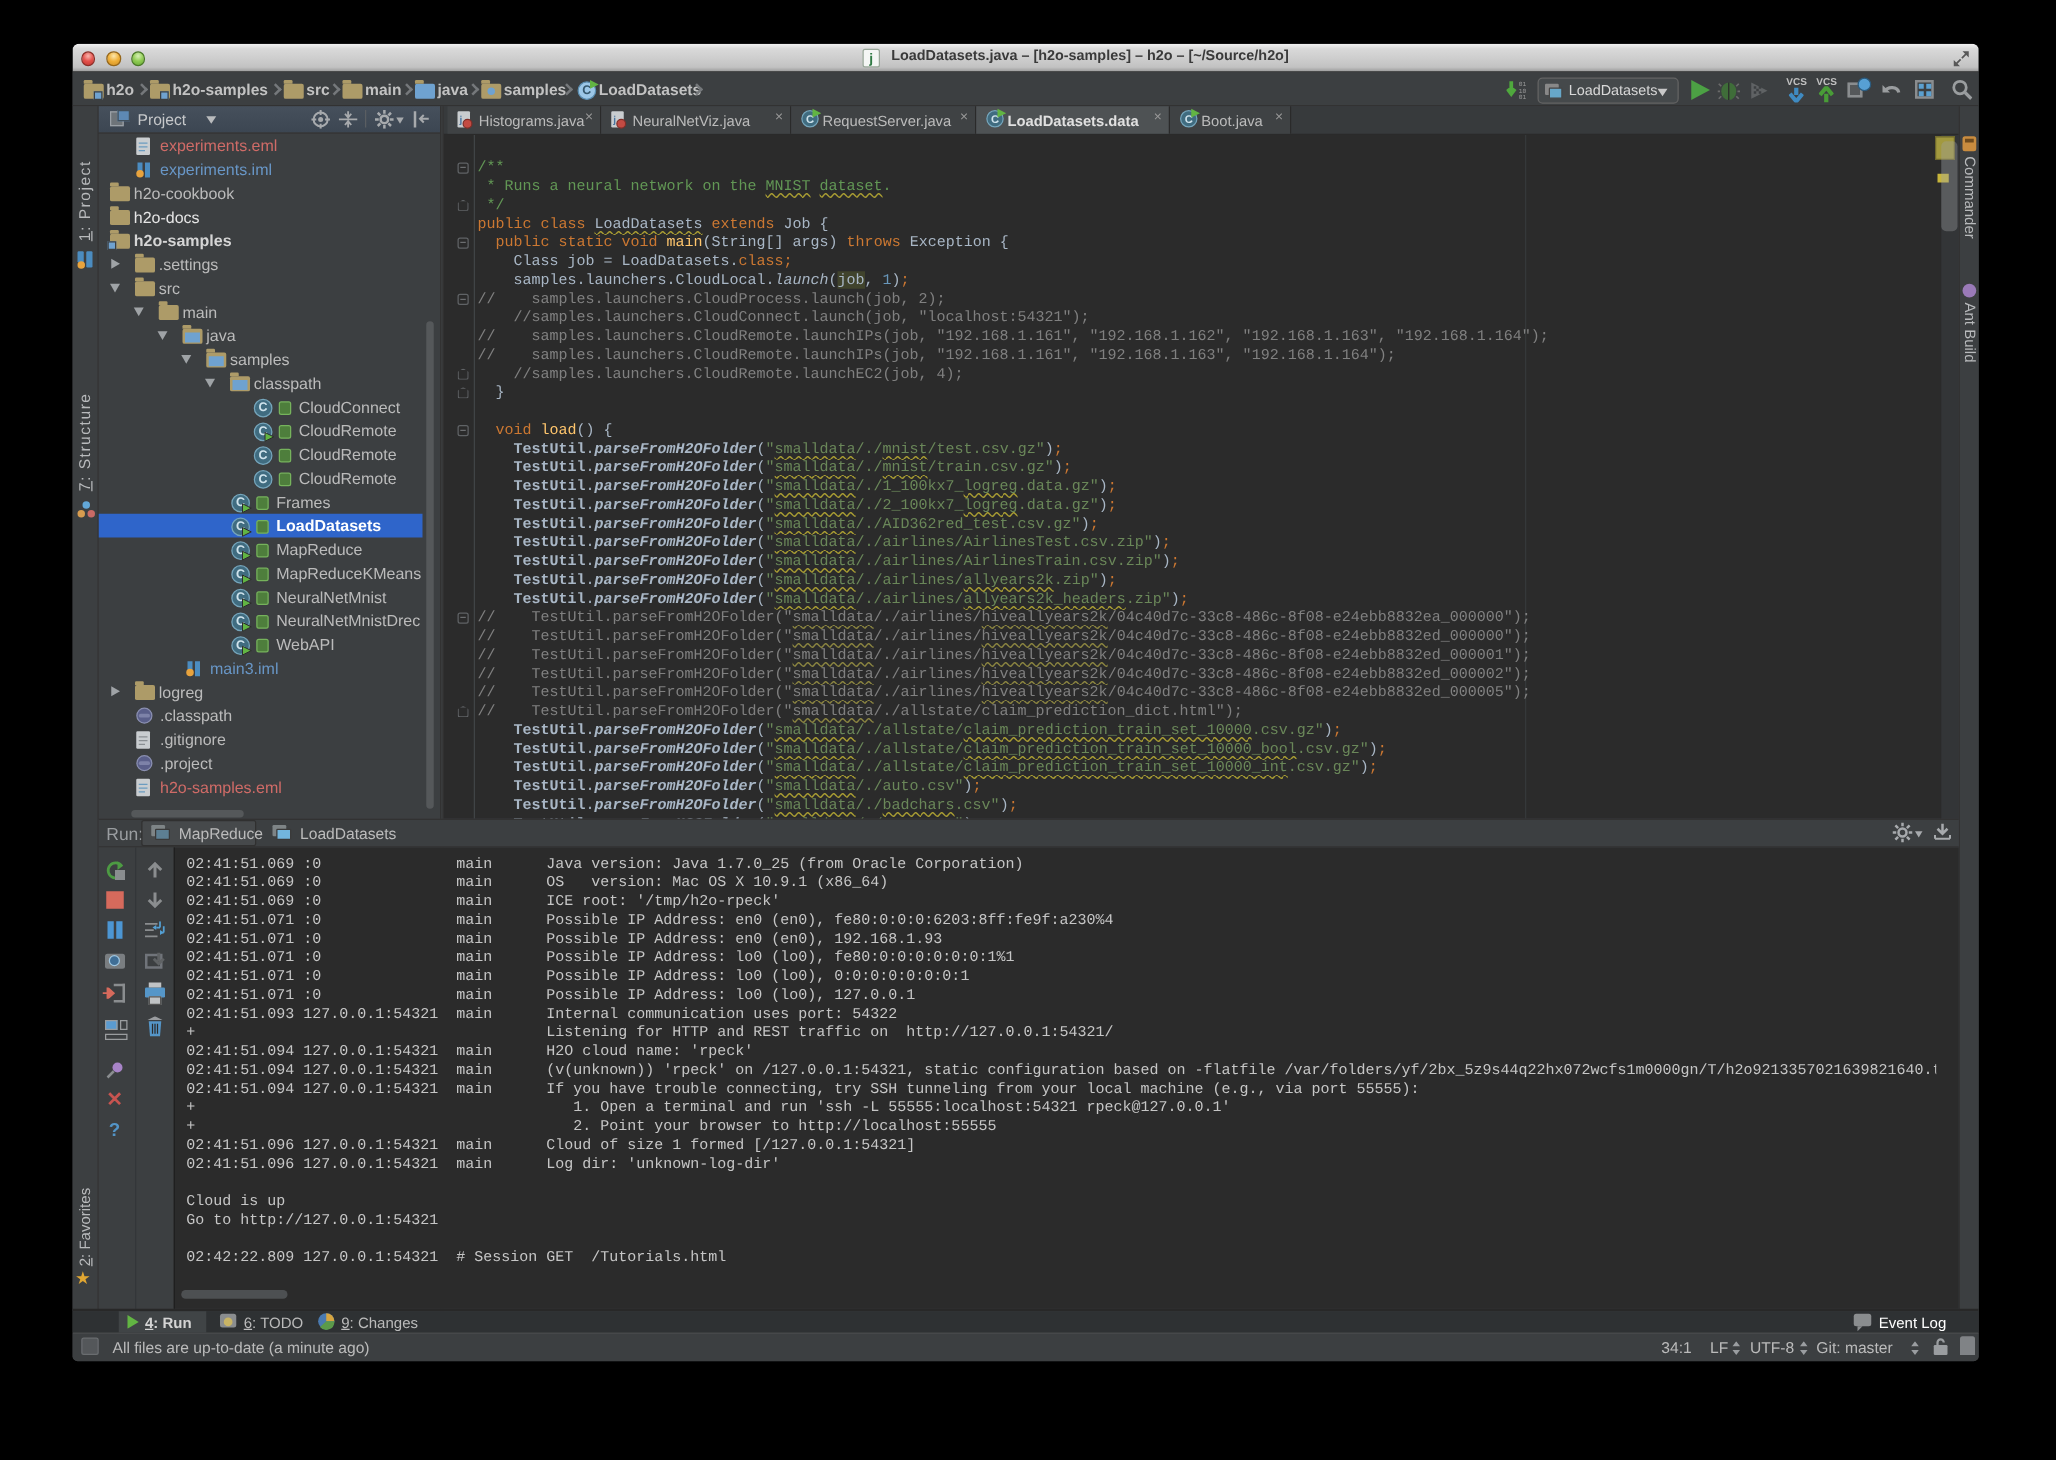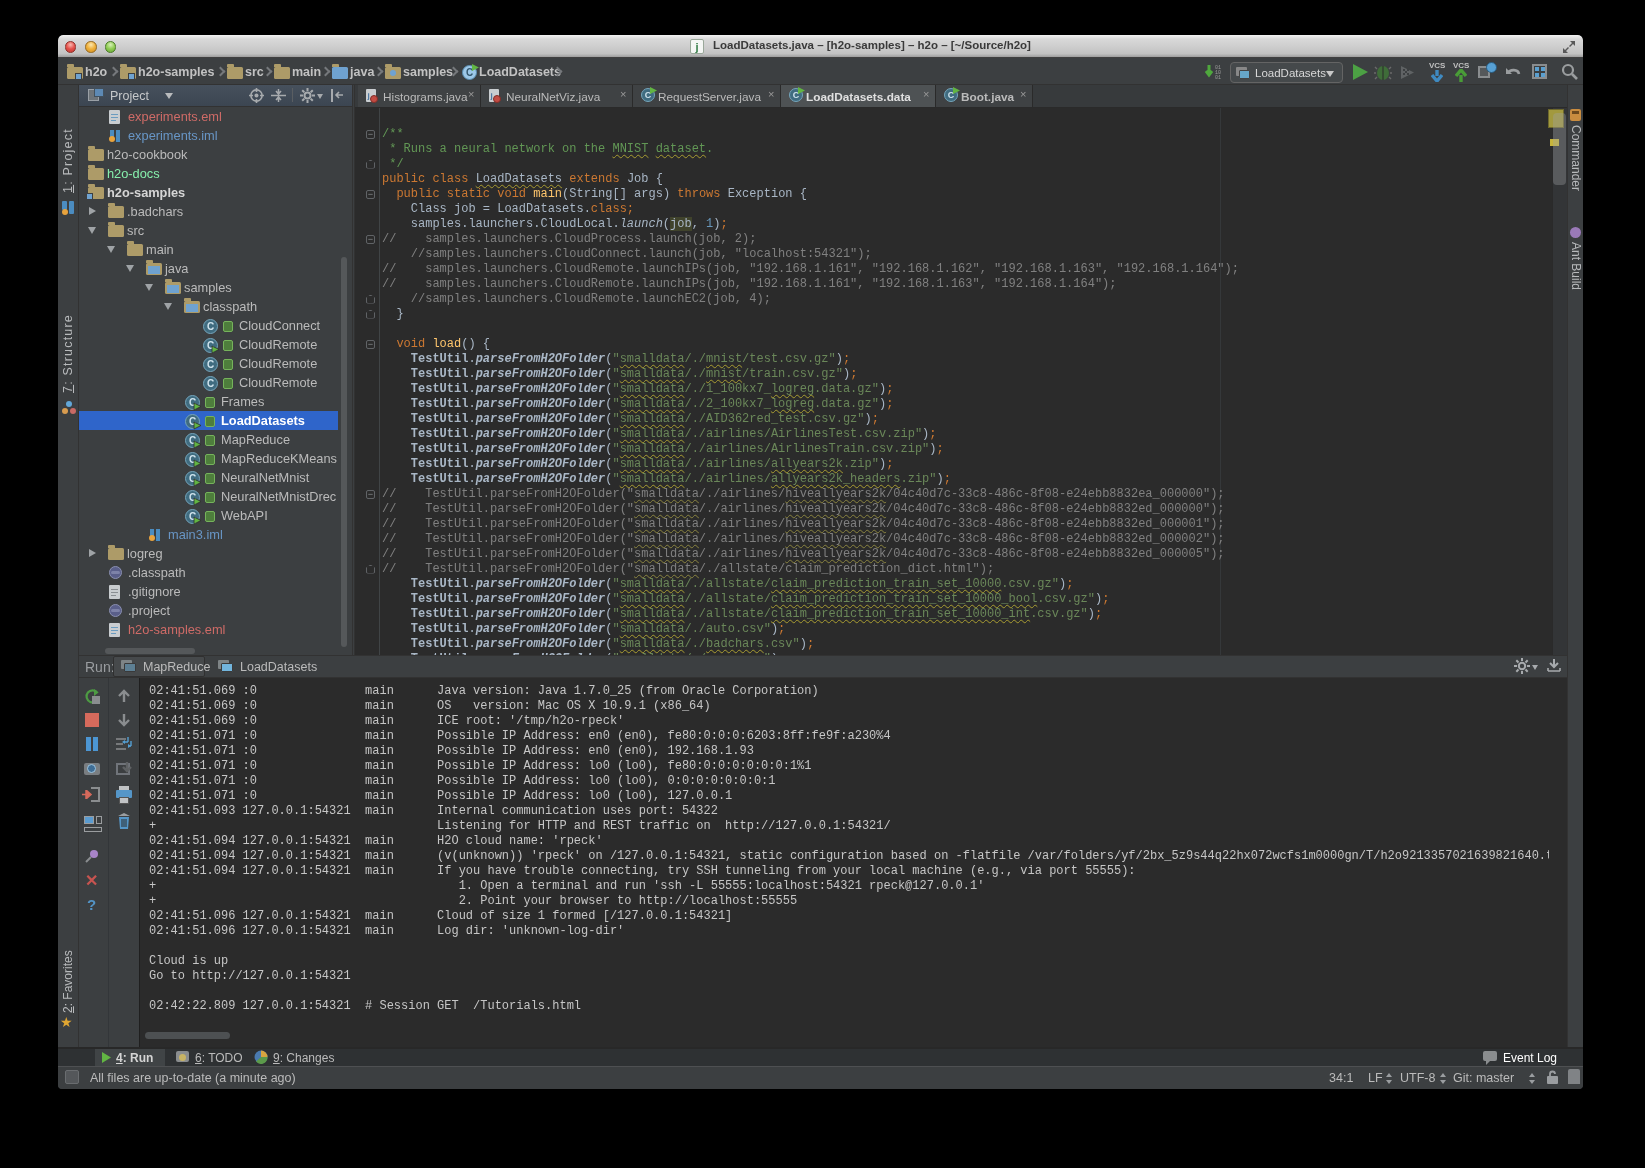--- a/index.html
+++ b/index.html
@@ -162,27 +162,27 @@
 <div class="a" style="left:70px;top:74.3px;font-size:12.8px;font-weight:400;color:#cf6b67;white-space:nowrap">experiments.eml</div>
 <div class="a" style="left:51px;top:93.6px;width:13px;height:13px">
       <div class="a" style="left:1px;top:1px;width:4px;height:8px;background:#4b8cc0"></div>
       <div class="a" style="left:7px;top:1px;width:4px;height:12px;background:#4b8cc0"></div>
       <div class="a" style="left:0;top:7px;width:6px;height:6px;border-radius:50%;background:#e8a33d"></div>
     </div>
 <div class="a" style="left:70px;top:93.3px;font-size:12.8px;font-weight:400;color:#6896c6;white-space:nowrap">experiments.iml</div>
 <div class="fold" style="left:30px;top:113.6px"></div>
 <div class="a" style="left:49px;top:112.3px;font-size:12.8px;font-weight:400;color:#bbbbbb;white-space:nowrap">h2o-cookbook</div>
 <div class="fold" style="left:30px;top:132.6px"></div>
-<div class="a" style="left:49px;top:131.3px;font-size:12.8px;font-weight:400;color:#86efac;white-space:nowrap">h2o-docs</div>
+<div class="a" style="left:49px;top:131.3px;font-size:12.8px;font-weight:400;color:#e5e5e5;white-space:nowrap">h2o-docs</div>
 <div class="fold" style="left:30px;top:151.6px"></div>
 <div class="bluesq" style="left:28px;top:157.6px"></div>
 <div class="a" style="left:49px;top:150.3px;font-size:12.8px;font-weight:700;color:#d5d5d5;white-space:nowrap">h2o-samples</div>
 <div class="a arr-r" style="left:31px;top:172.1px"></div>
 <div class="fold" style="left:50px;top:170.6px"></div>
-<div class="a" style="left:69px;top:169.3px;font-size:12.8px;font-weight:400;color:#bbbbbb;white-space:nowrap">.badchars</div>
+<div class="a" style="left:69px;top:169.3px;font-size:12.8px;font-weight:400;color:#bbbbbb;white-space:nowrap">.settings</div>
 <div class="a arr-d" style="left:30px;top:192.1px"></div>
 <div class="fold" style="left:50px;top:189.6px"></div>
 <div class="a" style="left:69px;top:188.3px;font-size:12.8px;font-weight:400;color:#bbbbbb;white-space:nowrap">src</div>
 <div class="a arr-d" style="left:49px;top:211.1px"></div>
 <div class="fold" style="left:69px;top:208.6px"></div>
 <div class="a" style="left:88px;top:207.3px;font-size:12.8px;font-weight:400;color:#bbbbbb;white-space:nowrap">main</div>
 <div class="a arr-d" style="left:68px;top:230.1px"></div>
 <div class="fold" style="left:88px;top:227.6px;background:#ad9b68"></div>
 <div class="a" style="left:90px;top:230.6px;width:12px;height:8px;background:#6fa2d0"></div>
 <div class="a" style="left:107px;top:226.3px;font-size:12.8px;font-weight:400;color:#bbbbbb;white-space:nowrap">java</div>
@@ -309,21 +309,21 @@
 <svg class="a" style="left:739px;top:51px" width="9" height="9" viewBox="0 0 9 9">
       <path d="M1 8V1l7 3.5z" fill="#62b543"></path>
     </svg>
 <div class="a" style="left:748px;top:55px;font-size:11.8px;font-weight:700;color:#e0e0e0;white-space:nowrap">LoadDatasets.data</div>
 <div class="a" style="left:865px;top:53px;font-size:11px;color:#9a9a9a">×</div>
 <div class="a" style="left:878px;top:50px;width:97px;height:22px;background:#3f4244;border-right:1px solid #2a2a2a"></div>
 <div class="a cls" style="left:886px;top:53px;width:14px;height:14px;line-height:12px;font-size:9px">C</div>
 <svg class="a" style="left:894px;top:51px" width="9" height="9" viewBox="0 0 9 9">
       <path d="M1 8V1l7 3.5z" fill="#62b543"></path>
     </svg>
-<div class="a" style="left:903px;top:55px;font-size:11.8px;font-weight:700;color:#bbbbbb;white-space:nowrap">Boot.java</div>
+<div class="a" style="left:903px;top:55px;font-size:11.8px;font-weight:400;color:#bbbbbb;white-space:nowrap">Boot.java</div>
 <div class="a" style="left:962px;top:53px;font-size:11px;color:#9a9a9a">×</div>
 <div class="a" style="left:297px;top:73px;width:1197px;height:547px;background:#2b2b2b"></div>
 <div class="a" style="left:1162px;top:73px;width:1px;height:547px;background:#35383a"></div>
 <div class="a" style="left:321px;top:73px;width:1px;height:547px;background:#404446"></div>
 <div class="a" style="left:1494px;top:73px;width:15px;height:547px;background:#333537;border-left:1px solid #2a2a2a"></div>
 <div class="a" style="left:1490px;top:74px;width:16px;height:19px;background:#a2993e;border:1px solid #6e682c"></div>
 <div class="a" style="left:1492px;top:104px;width:9px;height:7px;background:#c7b53b"></div>
 <div class="a thumb" style="left:1495px;top:78px;width:13px;height:72px;background:rgba(160,163,165,.35)"></div>
 <div class="a mono t" style="left:324px;top:92px;width:1170px;height:528px;overflow:hidden"><span class="d">/**</span><br><span class="d"> * Runs a neural network on the <span class="wv">MNIST</span> <span class="wv">dataset</span>.</span><br><span class="d"> */</span><br><span class="k">public</span> <span class="k">class</span> <span class="wv" style="color:#a9b7c6">LoadDatasets</span> <span class="k">extends</span> Job {<br>  <span class="k">public</span> <span class="k">static</span> <span class="k">void</span> <span class="fn">main</span>(String[] args) <span class="k">throws</span> Exception {<br>    Class job = LoadDatasets.<span class="k">class</span><span class="k">;</span><br>    samples.launchers.CloudLocal.<span class="it">launch</span>(<span class="hl">job</span>, <span class="nu">1</span>)<span class="k">;</span><br><span class="c">//    samples.launchers.CloudProcess.launch(job, 2);</span><br>    <span class="c">//samples.launchers.CloudConnect.launch(job, "localhost:54321");</span><br><span class="c">//    samples.launchers.CloudRemote.launchIPs(job, "192.168.1.161", "192.168.1.162", "192.168.1.163", "192.168.1.164");</span><br><span class="c">//    samples.launchers.CloudRemote.launchIPs(job, "192.168.1.161", "192.168.1.163", "192.168.1.164");</span><br>    <span class="c">//samples.launchers.CloudRemote.launchEC2(job, 4);</span><br>  }<br><br>  <span class="k">void</span> <span class="fn">load</span>() {<br>    <span class="bo">TestUtil</span>.<span class="bo it">parseFromH2OFolder</span>(<span class="s">"<span class="wv">smalldata</span>/./<span class="wv">mnist</span>/test.csv.gz"</span>)<span class="k">;</span><br>    <span class="bo">TestUtil</span>.<span class="bo it">parseFromH2OFolder</span>(<span class="s">"<span class="wv">smalldata</span>/./<span class="wv">mnist</span>/train.csv.gz"</span>)<span class="k">;</span><br>    <span class="bo">TestUtil</span>.<span class="bo it">parseFromH2OFolder</span>(<span class="s">"<span class="wv">smalldata</span>/./1_100kx7_<span class="wv">logreg</span>.data.gz"</span>)<span class="k">;</span><br>    <span class="bo">TestUtil</span>.<span class="bo it">parseFromH2OFolder</span>(<span class="s">"<span class="wv">smalldata</span>/./2_100kx7_<span class="wv">logreg</span>.data.gz"</span>)<span class="k">;</span><br>    <span class="bo">TestUtil</span>.<span class="bo it">parseFromH2OFolder</span>(<span class="s">"<span class="wv">smalldata</span>/./AID362red_test.csv.gz"</span>)<span class="k">;</span><br>    <span class="bo">TestUtil</span>.<span class="bo it">parseFromH2OFolder</span>(<span class="s">"<span class="wv">smalldata</span>/./airlines/AirlinesTest.csv.zip"</span>)<span class="k">;</span><br>    <span class="bo">TestUtil</span>.<span class="bo it">parseFromH2OFolder</span>(<span class="s">"<span class="wv">smalldata</span>/./airlines/AirlinesTrain.csv.zip"</span>)<span class="k">;</span><br>    <span class="bo">TestUtil</span>.<span class="bo it">parseFromH2OFolder</span>(<span class="s">"<span class="wv">smalldata</span>/./airlines/<span class="wv">allyears2k</span>.zip"</span>)<span class="k">;</span><br>    <span class="bo">TestUtil</span>.<span class="bo it">parseFromH2OFolder</span>(<span class="s">"<span class="wv">smalldata</span>/./airlines/<span class="wv">allyears2k_headers</span>.zip"</span>)<span class="k">;</span><br><span class="c">//    TestUtil.parseFromH2OFolder("<span class="wvg">smalldata</span>/./airlines/<span class="wvg">hiveallyears2k</span>/04c40d7c-33c8-486c-8f08-e24ebb8832ea_000000");</span><br><span class="c">//    TestUtil.parseFromH2OFolder("<span class="wvg">smalldata</span>/./airlines/<span class="wvg">hiveallyears2k</span>/04c40d7c-33c8-486c-8f08-e24ebb8832ed_000000");</span><br><span class="c">//    TestUtil.parseFromH2OFolder("<span class="wvg">smalldata</span>/./airlines/<span class="wvg">hiveallyears2k</span>/04c40d7c-33c8-486c-8f08-e24ebb8832ed_000001");</span><br><span class="c">//    TestUtil.parseFromH2OFolder("<span class="wvg">smalldata</span>/./airlines/<span class="wvg">hiveallyears2k</span>/04c40d7c-33c8-486c-8f08-e24ebb8832ed_000002");</span><br><span class="c">//    TestUtil.parseFromH2OFolder("<span class="wvg">smalldata</span>/./airlines/<span class="wvg">hiveallyears2k</span>/04c40d7c-33c8-486c-8f08-e24ebb8832ed_000005");</span><br><span class="c">//    TestUtil.parseFromH2OFolder("<span class="wvg">smalldata</span>/./allstate/claim_prediction_dict.html");</span><br>    <span class="bo">TestUtil</span>.<span class="bo it">parseFromH2OFolder</span>(<span class="s">"<span class="wv">smalldata</span>/./allstate/<span class="wv">claim_prediction_train_set_10000</span>.csv.gz"</span>)<span class="k">;</span><br>    <span class="bo">TestUtil</span>.<span class="bo it">parseFromH2OFolder</span>(<span class="s">"<span class="wv">smalldata</span>/./allstate/<span class="wv">claim_prediction_train_set_10000_bool</span>.csv.gz"</span>)<span class="k">;</span><br>    <span class="bo">TestUtil</span>.<span class="bo it">parseFromH2OFolder</span>(<span class="s">"<span class="wv">smalldata</span>/./allstate/<span class="wv">claim_prediction_train_set_10000_int</span>.csv.gz"</span>)<span class="k">;</span><br>    <span class="bo">TestUtil</span>.<span class="bo it">parseFromH2OFolder</span>(<span class="s">"<span class="wv">smalldata</span>/./auto.csv"</span>)<span class="k">;</span><br>    <span class="bo">TestUtil</span>.<span class="bo it">parseFromH2OFolder</span>(<span class="s">"<span class="wv">smalldata</span>/./<span class="wv">badchars</span>.csv"</span>)<span class="k">;</span><br>    <span class="bo">TestUtil</span>.<span class="bo it">parseFromH2OFolder</span>(<span class="s">"<span class="wv">smalldata</span>/./cars.csv"</span>)<span class="k">;</span></div>
 <div class="a fm" style="left:308px;top:94.5px">−</div>

